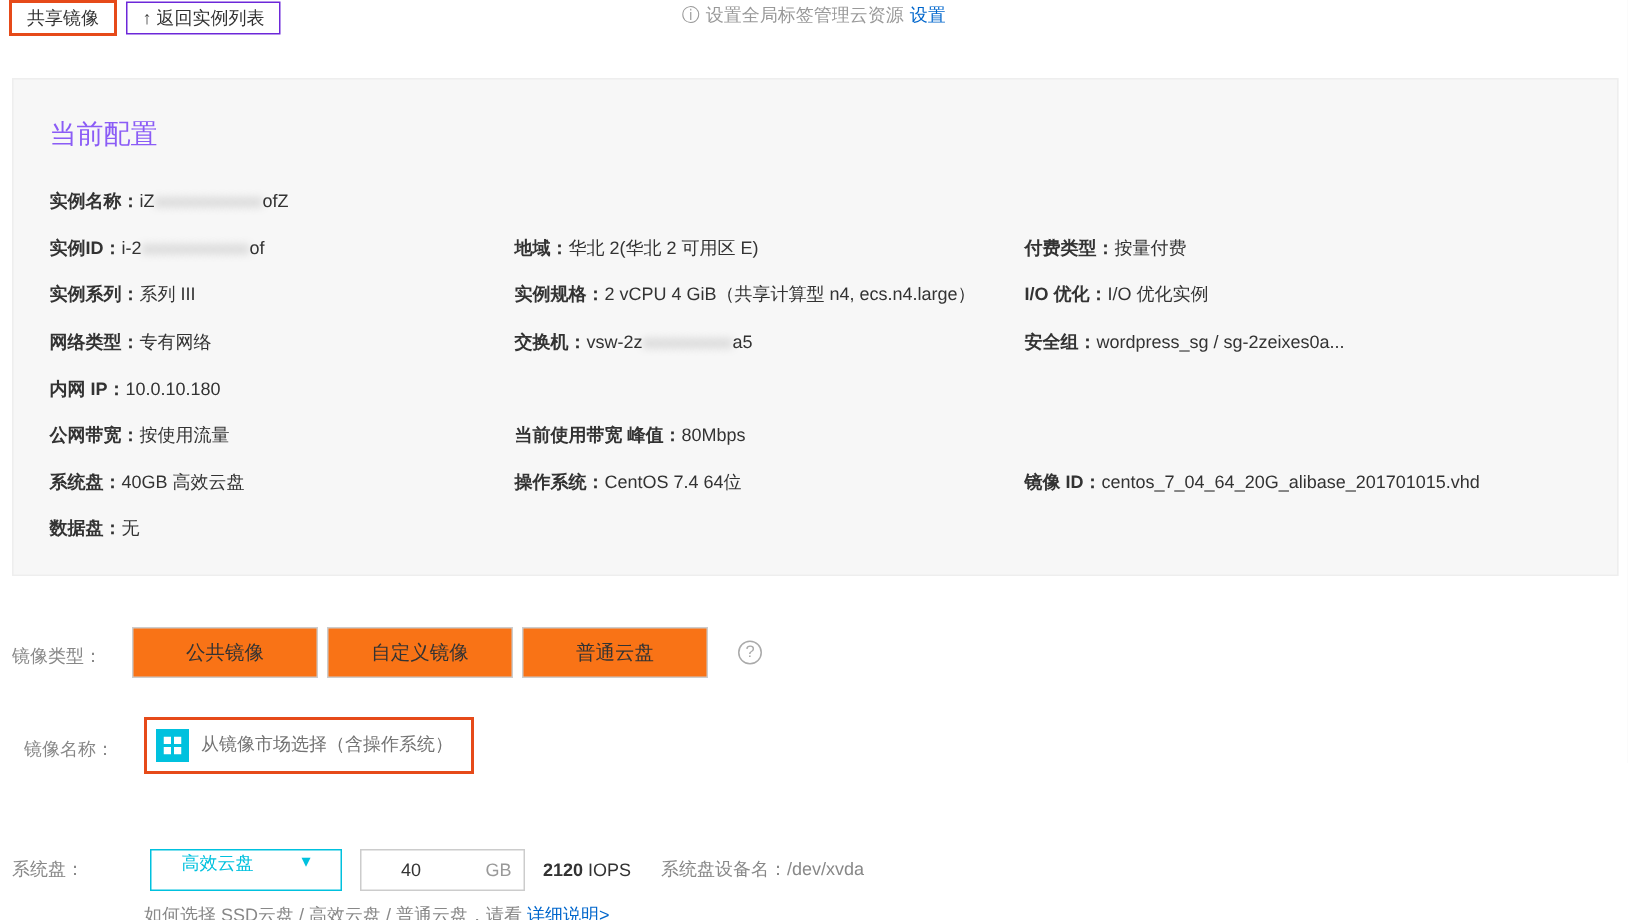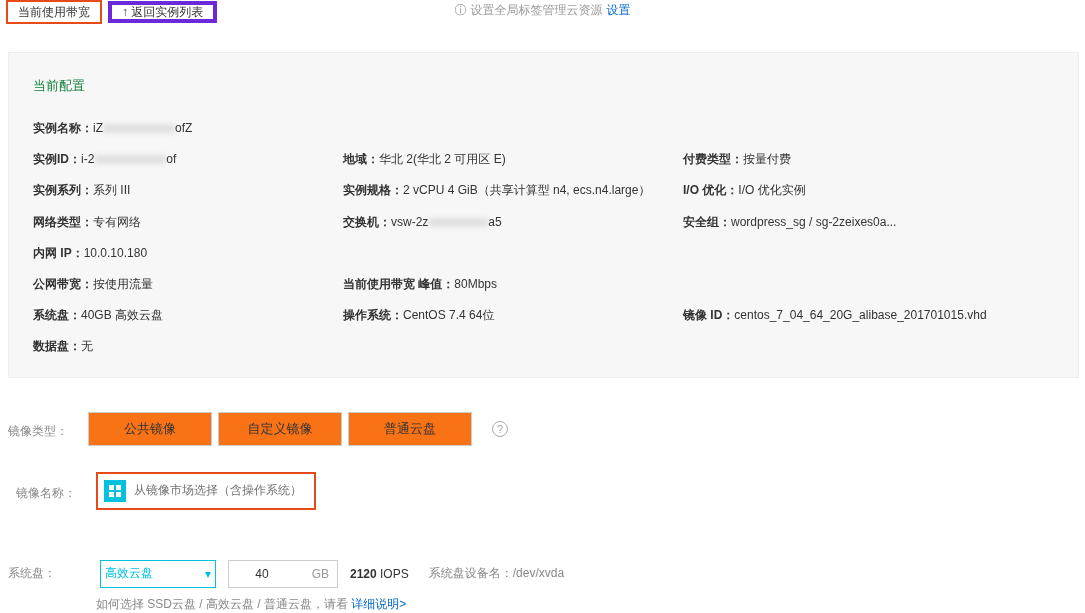--- a/index.html
+++ b/index.html
@@ -26,21 +26,21 @@
       background: #fff;
       padding: 3px 10px;
       font-size: 12px;
       color: #333;
       height: 24px;
       display: inline-flex;
       align-items: center;
       cursor: pointer;
     }
     .btn-secondary {
-      border: 4px solid #6d28d9;
+      border: 1px solid #6d28d9;
       background: #fff;
       padding: 3px 10px;
       font-size: 12px;
       color: #333;
       height: 22px;
       display: inline-flex;
       align-items: center;
       cursor: pointer;
       margin-top: 1px;
     }
@@ -59,22 +59,22 @@
       color: #999;
     }
     .link { color: #06c; cursor: pointer; }
     .panel {
       margin: 24px 6px 0 8px;
       background: #f7f7f7;
       border: 1px solid #eee;
       padding: 24px 24px 20px 24px;
     }
     .panel-title {
-      font-size: 13px;
-      color: #15803d;
+      font-size: 18px;
+      color: #8b5cf6;
       margin-bottom: 24px;
     }
     .config-grid {
       display: grid;
       grid-template-columns: 300px 330px 1fr;
       row-gap: 12px;
       column-gap: 10px;
       font-size: 12px;
       color: #333;
       line-height: 1.6;
@@ -153,27 +153,26 @@
       font-size: 12px;
     }
     .sysdisk-row {
       display: flex;
       align-items: center;
       padding: 14px 6px 0 8px;
       margin-top: 36px;
       gap: 12px;
     }
     .disk-select {
-      width: 116px;
+      width: 128px;
       height: 28px;
       border: 1px solid #00c1de;
       display: flex;
-      align-items: center;
       justify-content: space-between;
-      padding: 0 4px;
+      padding: 0 20px;
       color: #00c1de;
       font-size: 12px;
       cursor: pointer;
     }
     .disk-size-input {
       width: 110px;
       height: 28px;
       border: 1px solid #ccc;
       display: flex;
       align-items: center;
@@ -199,21 +198,21 @@
     }
     .span1 { grid-column: 1; }
     .span2 { grid-column: 2; }
     .span3 { grid-column: 3; }
   </style>
 </head>
 <body>
 
 <div class="top-bar">
   <div class="top-left">
-    <div class="btn-primary-tab">当前使用带宽</div>
+    <div class="btn-primary-tab">共享镜像</div>
     <div class="btn-secondary">↑ 返回实例列表</div>
   </div>
   <div class="top-center">
     <span class="inline-icon">ⓘ</span>
     <span>设置全局标签管理云资源 </span>
     <span class="link">设置</span>
   </div>
 </div>
 
 <div class="panel">

